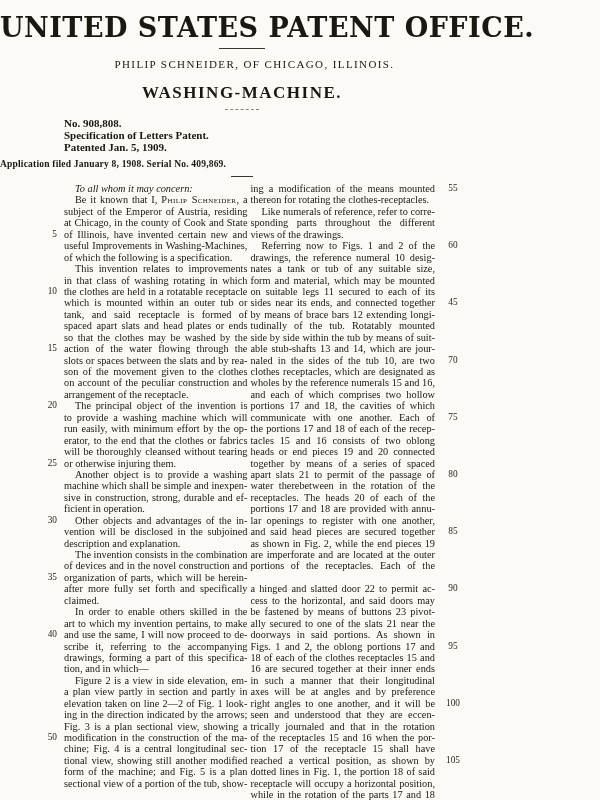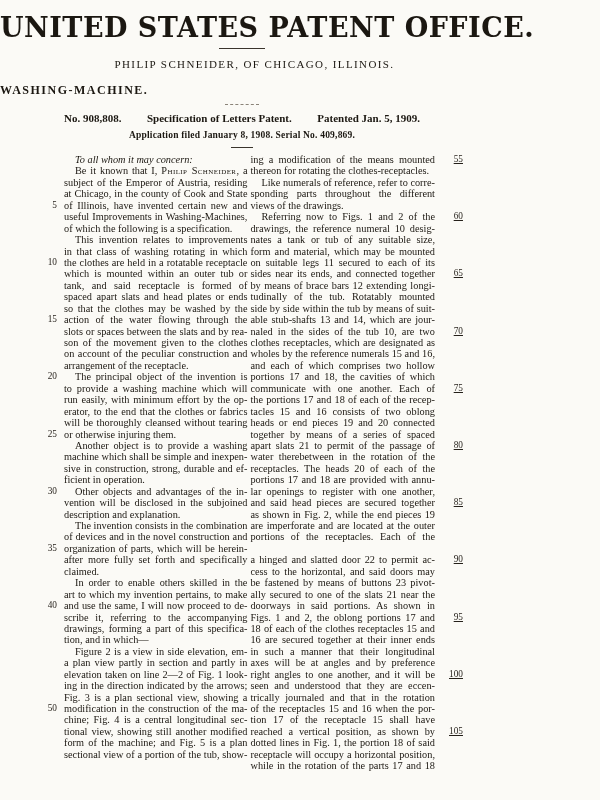--- a/index.html
+++ b/index.html
@@ -17,53 +17,53 @@
     font-weight:bold;font-size:27px;letter-spacing:0.5px;
     white-space:nowrap;
   }
   .rule{background:#3a342c;height:1px;}
   .title-rule{width:46px;margin:5px auto 0;}
   .inventor-line{
     margin-top:9px;text-align:center;
     font-size:11px;letter-spacing:1.4px;margin-left:25px;
   }
   .invention-title{
-    margin-top:13px;
-    font-weight:bold;font-size:12px;letter-spacing:1.5px;
+    margin-top:13px;text-align:center;
+    font-weight:bold;font-size:17px;letter-spacing:1.5px;
   }
   .dash-rule{
     width:34px;margin:6px auto 0;height:0;
     border-top:1px dashed #8a8378;background:none;
   }
   .patent-row{
     margin-top:7px;
     display:flex;justify-content:space-between;align-items:baseline;
     padding:0 64px;
-    font-weight:bold;font-size:11px;
+    font-weight:bold;font-size:11px;flex-direction:column;
   }
   .application-line{
-    margin-top:6px;text-align:center;
+    margin-top:6px;
     font-weight:bold;font-size:9.5px;letter-spacing:0.2px;
   }
   .small-rule{width:22px;margin:7px auto 0;}
   .columns{
     display:flex;
     margin-top:6px;
     padding:0 54px 0 40px;
   }
   .col{display:block;}
   .col-left{width:258px;}
   .col-right{width:262px;}
   .col-divider{width:1px;background:#2c2721;margin:2px 1px 0 2px;}
   .bl{display:flex;height:11.45px;line-height:11.45px;font-size:10.3px;}
   .ln{
     font-size:9.3px;color:#241f19;flex:none;
   }
   .ln-l{width:24px;text-align:right;padding-right:7px;box-sizing:border-box;}
-  .ln-r{width:28px;text-align:right;padding-left:8px;box-sizing:border-box;text-decoration:underline;}
+  .ln-r{width:28px;text-align:center;padding-left:8px;box-sizing:border-box;}
   .lt{
     flex:1;min-width:0;
     text-align:justify;text-align-last:justify;
     white-space:nowrap;
   }
   .lt.nj{text-align-last:left;}
   .lt.ind{text-indent:11px;}
   .lt.ital{font-style:italic;}
   .sc{font-variant:small-caps;letter-spacing:0.4px;}
 </style>
@@ -335,21 +335,21 @@
         <div class="bl">
           <span class="lt">form and material, which may be mounted</span>
           <span class="ln ln-r"></span>
         </div>
         <div class="bl">
           <span class="lt">on suitable legs 11 secured to each of its</span>
           <span class="ln ln-r"></span>
         </div>
         <div class="bl">
           <span class="lt">sides near its ends, and connected together</span>
-          <span class="ln ln-r">65</span>
+          <span class="ln ln-r">45</span>
         </div>
         <div class="bl">
           <span class="lt">by means of brace bars 12 extending longi-</span>
           <span class="ln ln-r"></span>
         </div>
         <div class="bl">
           <span class="lt">tudinally of the tub.  Rotatably mounted</span>
           <span class="ln ln-r"></span>
         </div>
         <div class="bl">

